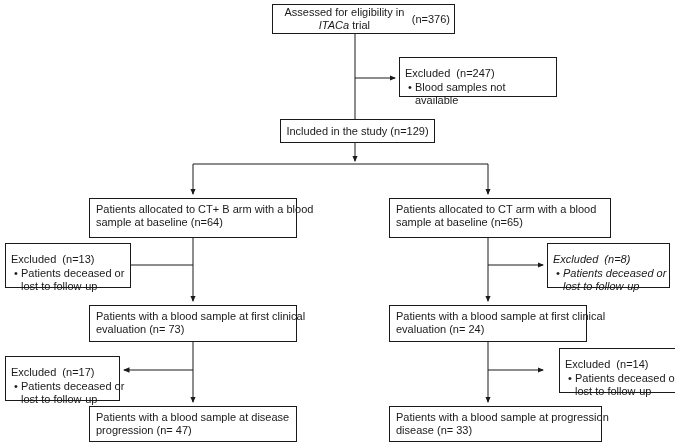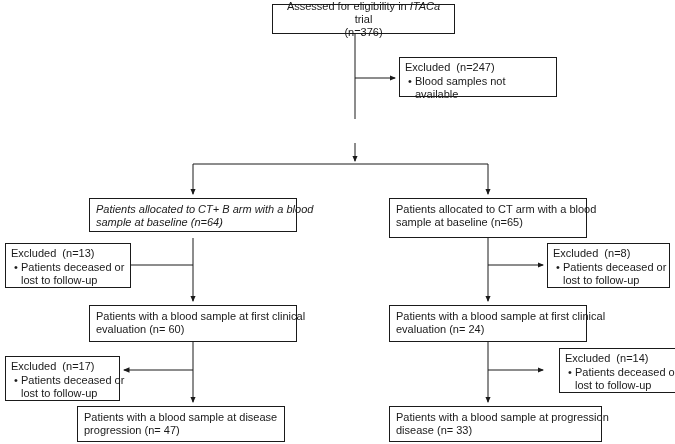--- a/index.html
+++ b/index.html
@@ -15,24 +15,24 @@
   }
   #connectors{position:absolute;left:0;top:0;width:675px;height:444px;}
   #connectors line{stroke:#1a1a1a;stroke-width:1;}
   .box{
     position:absolute;
     background:#ffffff;
     border:1px solid #1a1a1a;
     box-sizing:border-box;
     padding:4px 6px;
   }
-  .box.center{display:flex;flex-direction:column;align-items:center;justify-content:center;text-align:center;padding:2px 4px;}
+  .box.center{display:flex;flex-direction:row;align-items:center;justify-content:center;text-align:center;padding:2px 4px;}
   .bx-line{white-space:nowrap;}
   .bx-title{white-space:pre-wrap;margin-bottom:1px;}
-  .excl{padding:3px 5px;}
+  .excl{padding:9px 5px;}
   .bullet-row{display:flex;}
   .bullet{width:10px;flex:0 0 10px;text-align:center;}
   .italic{font-style:italic;}
 </style>
 </head>
 <body>
 
 <div id="stage">
 
   <svg id="connectors" viewBox="0 0 675 444" xmlns="http://www.w3.org/2000/svg">
@@ -63,56 +63,59 @@
   </div>
 
   <div class="box excl" style="left:399px;top:57px;width:158px;height:40px;">
     <div class="bx-title">Excluded  (n=247)</div>
     <div class="bullet-row">
       <span class="bullet">•</span>
       <div>Blood samples not available</div>
     </div>
   </div>
 
+  <div class="box center" style="left:280px;top:119px;width:155px;height:24px;">
+    <div>Included in the study (n=129)</div>
+  </div>
 
-  <div class="box" style="left:89px;top:198px;width:208px;height:34px;font-style:italic;">
+  <div class="box" style="left:89px;top:198px;width:208px;height:40px;">
     <div class="bx-line">Patients allocated to CT+ B arm with a blood</div>
     <div class="bx-line">sample at baseline (n=64)</div>
   </div>
 
-  <div class="box" style="left:389px;top:198px;width:198px;height:40px;">
+  <div class="box" style="left:389px;top:198px;width:222px;height:40px;">
     <div class="bx-line">Patients allocated to CT arm with a blood</div>
     <div class="bx-line">sample at baseline (n=65)</div>
   </div>
 
   <div class="box excl" style="left:5px;top:243px;width:126px;height:45px;">
     <div class="bx-title">Excluded  (n=13)</div>
     <div class="bullet-row">
       <span class="bullet">•</span>
       <div>
         <div class="bx-line">Patients deceased or</div>
         <div class="bx-line">lost to follow-up</div>
       </div>
     </div>
   </div>
 
-  <div class="box excl" style="left:547px;top:243px;width:123px;height:45px;">
+  <div class="box excl" style="left:547px;top:243px;width:123px;height:45px;font-style:italic;">
     <div class="bx-title">Excluded  (n=8)</div>
     <div class="bullet-row">
       <span class="bullet">•</span>
       <div>
         <div class="bx-line">Patients deceased or</div>
         <div class="bx-line">lost to follow-up</div>
       </div>
     </div>
   </div>
 
   <div class="box" style="left:89px;top:305px;width:208px;height:37px;">
     <div class="bx-line">Patients with a blood sample at first clinical</div>
-    <div class="bx-line">evaluation (n= 60)</div>
+    <div class="bx-line">evaluation (n= 73)</div>
   </div>
 
   <div class="box" style="left:389px;top:305px;width:198px;height:37px;">
     <div class="bx-line">Patients with a blood sample at first clinical</div>
     <div class="bx-line">evaluation (n= 24)</div>
   </div>
 
   <div class="box excl" style="left:5px;top:348px;width:115px;height:45px;margin-top:8px;">
     <div class="bx-title">Excluded  (n=17)</div>
     <div class="bullet-row">
@@ -128,21 +131,21 @@
     <div class="bx-title">Excluded  (n=14)</div>
     <div class="bullet-row">
       <span class="bullet">•</span>
       <div>
         <div class="bx-line">Patients deceased or</div>
         <div class="bx-line">lost to follow-up</div>
       </div>
     </div>
   </div>
 
-  <div class="box" style="left:77px;top:406px;width:208px;height:36px;">
+  <div class="box" style="left:89px;top:406px;width:208px;height:36px;">
     <div class="bx-line">Patients with a blood sample at disease</div>
     <div class="bx-line">progression (n= 47)</div>
   </div>
 
   <div class="box" style="left:389px;top:406px;width:213px;height:36px;">
     <div class="bx-line">Patients with a blood sample at progression</div>
     <div class="bx-line">disease (n= 33)</div>
   </div>
 
 </div>

